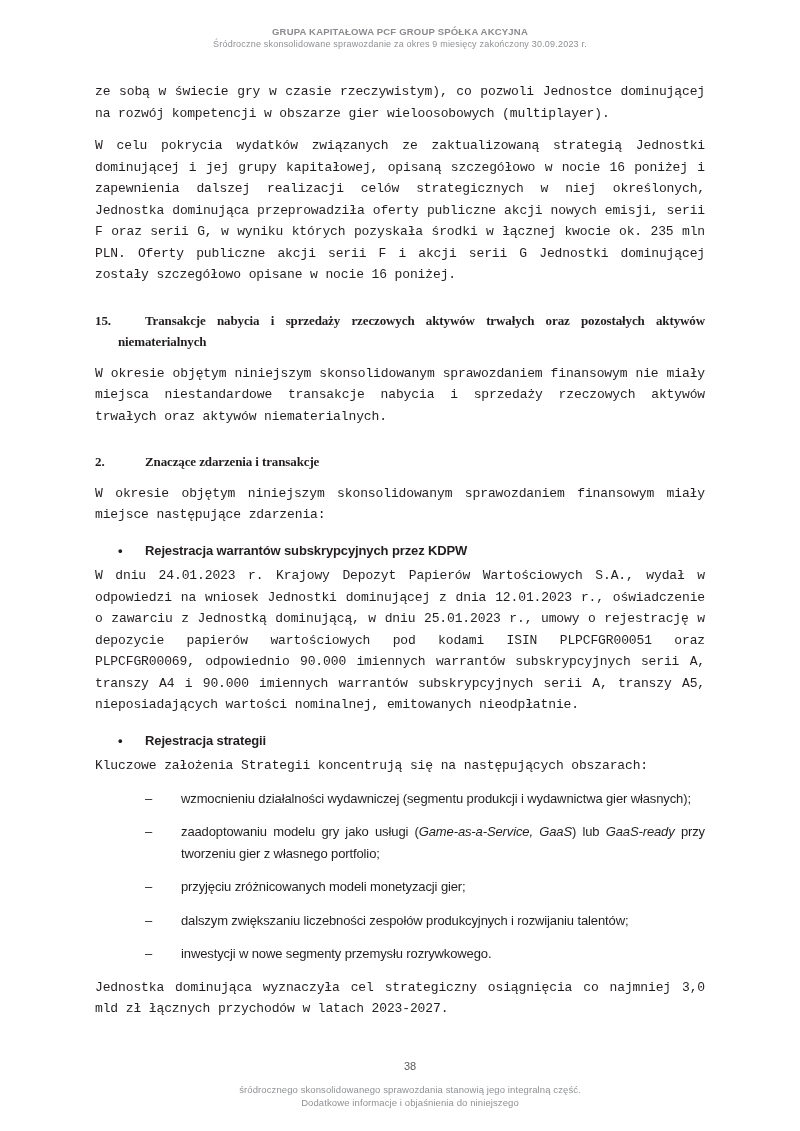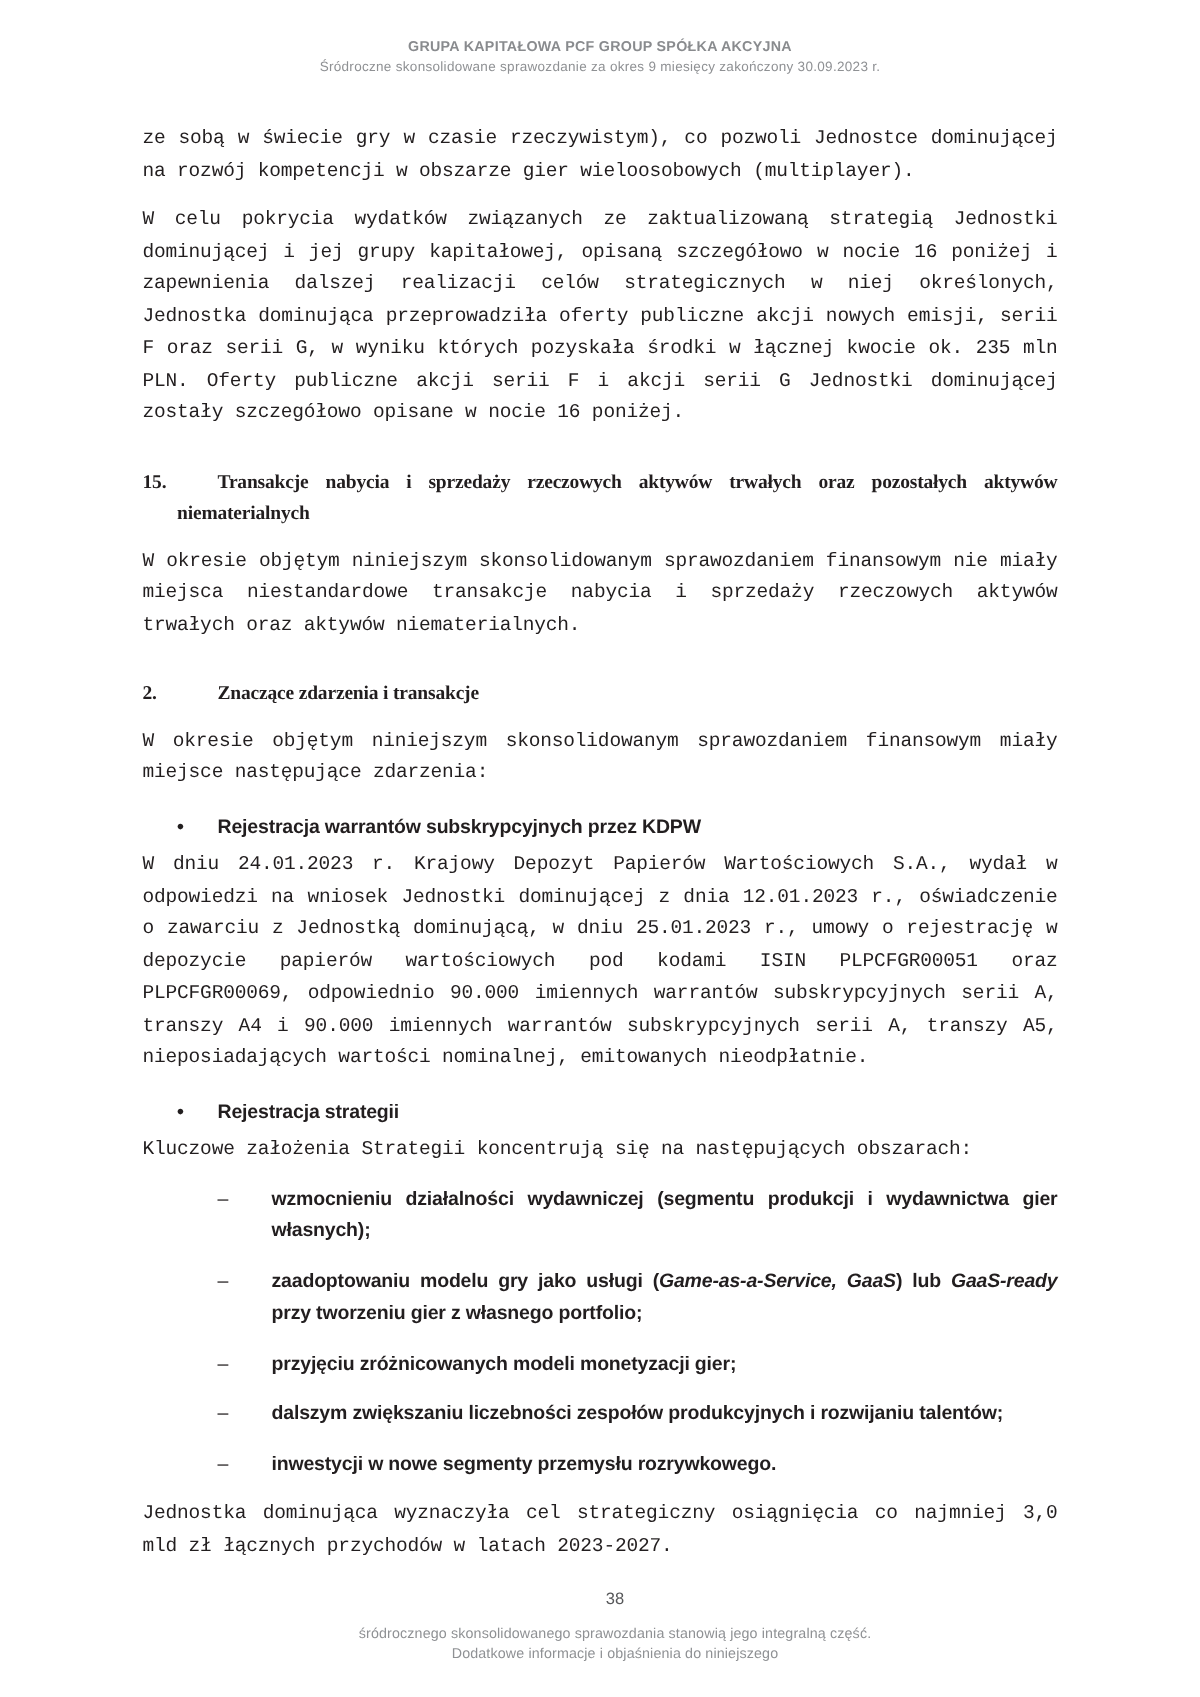--- a/index.html
+++ b/index.html
@@ -48,21 +48,21 @@
     font-weight: bold;
     margin: 14px 0 4px 23px;
   }
   .b-marker { width: 27px; flex: none; }
   .b-title { flex: 1; text-align: left; }
   .dash-item {
     display: flex;
     margin: 0 0 12px 50px;
   }
   .d-marker { width: 36px; flex: none; }
-  .d-text { flex: 1; text-align: justify; font-weight: bold; }
+  .d-text { flex: 1; text-align: justify; }
   .closing { margin-top: 6px !important; }
   i { font-style: italic; }
   b { font-weight: bold; }
   
   .page-footer {
     position: absolute;
     left: 0; right: 0; bottom: 22px;
     text-align: center;
     margin-left: 20px;
   }

